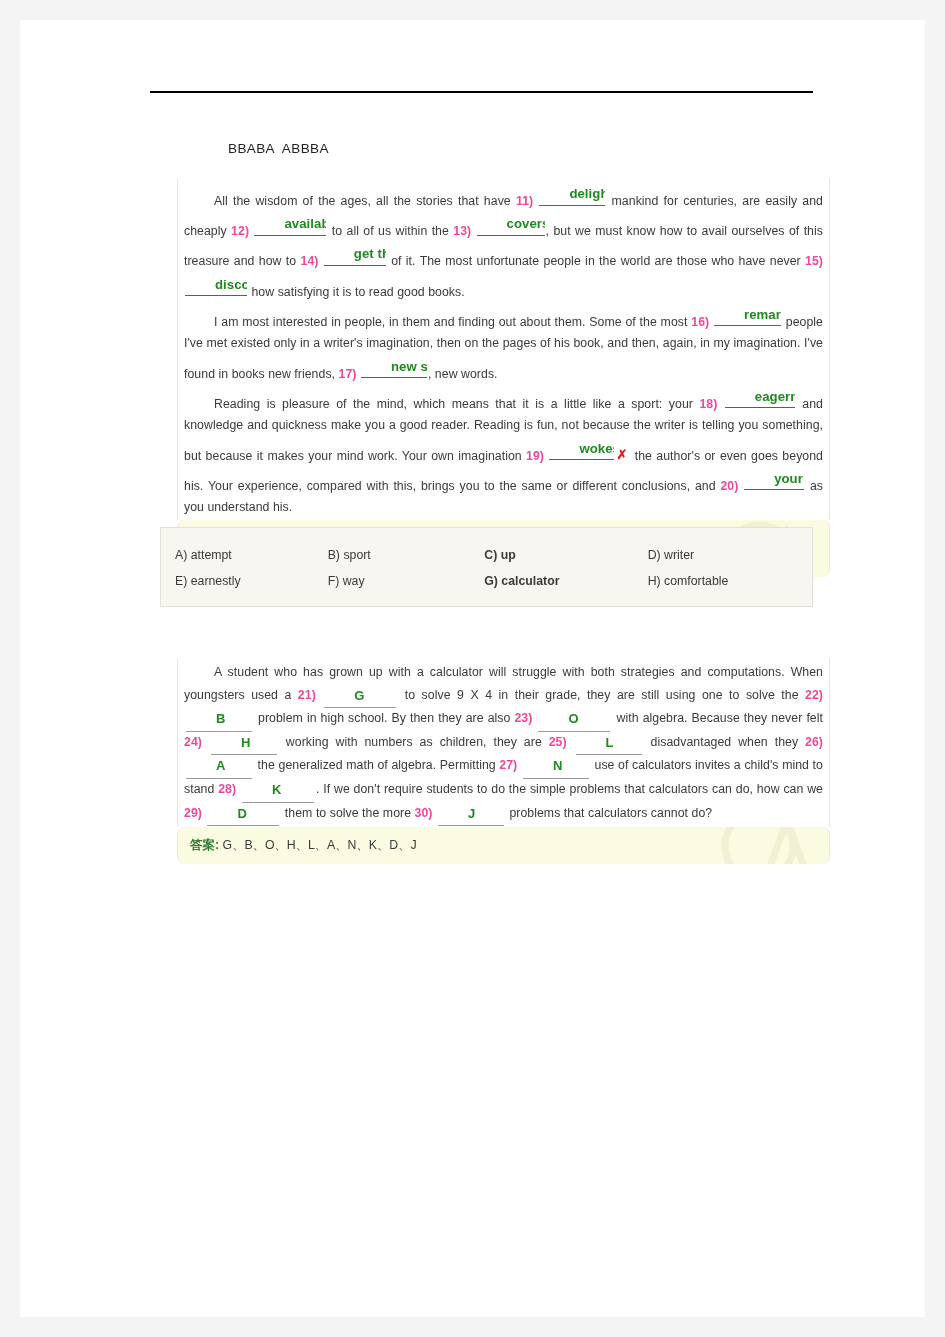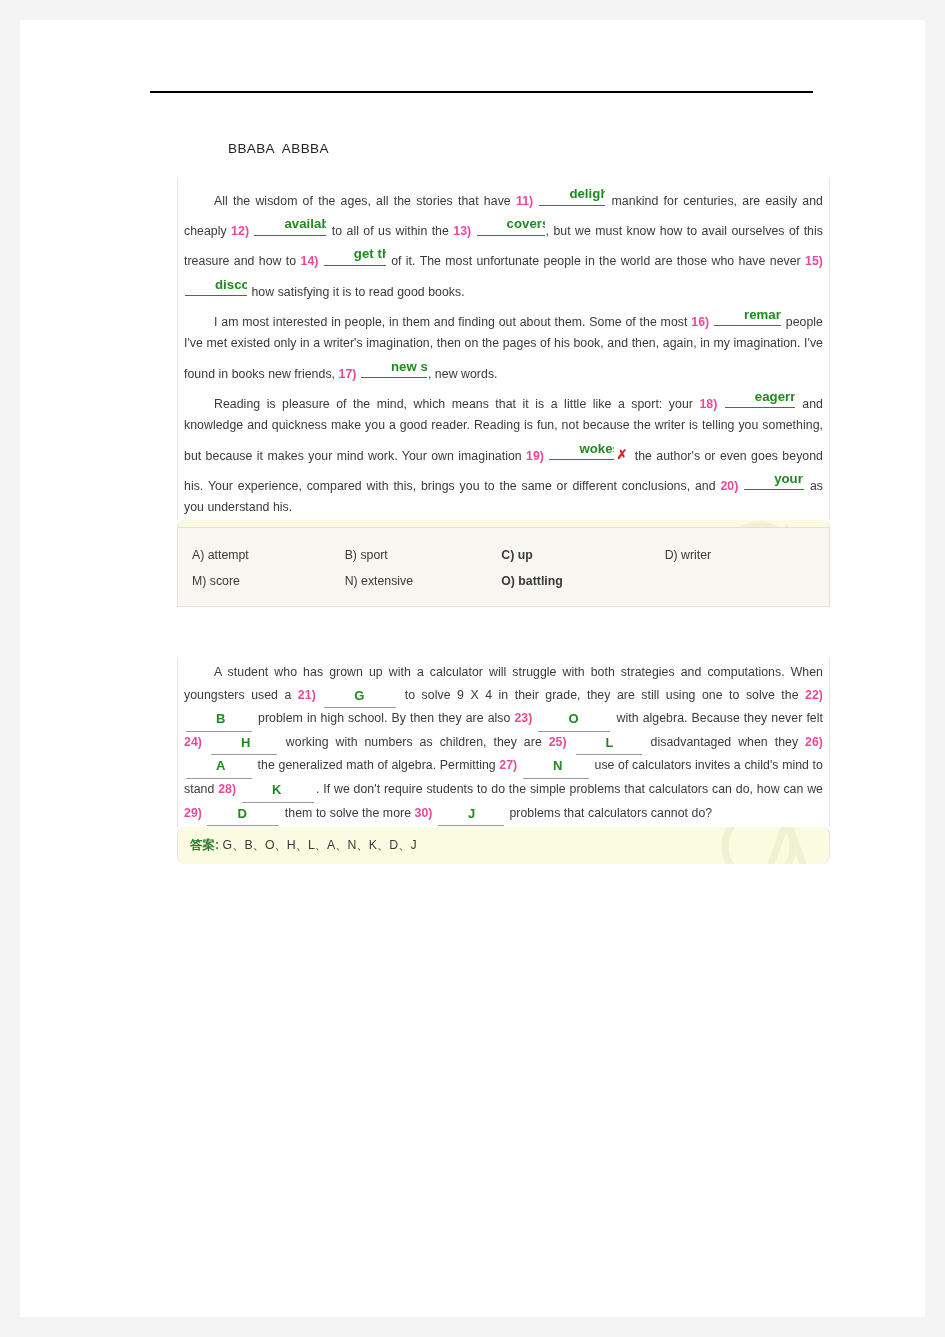--- a/index.html
+++ b/index.html
@@ -164,21 +164,21 @@
     width: 110px;
     height: 76px;
     pointer-events: none;
     opacity: 0.5;
   }
   .watermark svg { display: block; }
 
   
   .optbox {
     position: absolute;
-    left: 157px;
+    left: 140px;
     top: 507px;
     width: 653px;
     box-sizing: border-box;
     background: #f7f6f0;
     border: 1px solid #e3e1da;
     padding: 14px 12px 12px 0;
   }
   .optrow {
     display: flex;
     margin: 0;
@@ -228,24 +228,24 @@
     </div>
 
     <div class="optbox">
       <div class="optrow">
         <div class="optcell c1"><span>A)</span> <span>attempt</span></div>
         <div class="optcell c2"><span>B)</span> <span>sport</span></div>
         <div class="optcell c3"><span>C)</span> <span>up</span></div>
         <div class="optcell c4"><span>D)</span> <span>writer</span></div>
       </div>
       <div class="optrow">
-        <div class="optcell c1"><span>M)</span> <span>score</span></div>
-        <div class="optcell c2"><span>N)</span> <span>extensive</span></div>
-        <div class="optcell c3"><span>O)</span> <span>battling</span></div>
-        <div class="optcell c4"></div>
+        <div class="optcell c1"><span>E)</span> <span>earnestly</span></div>
+        <div class="optcell c2"><span>F)</span> <span>way</span></div>
+        <div class="optcell c3"><span>G)</span> <span>calculator</span></div>
+        <div class="optcell c4"><span>H)</span> <span>comfortable</span></div>
       </div>
     </div>
 
     <div class="content-col" style="top: 638px;">
 
       <div class="passage">
         <p><span>A student who has grown up with a calculator will struggle with both strategies and computations. When youngsters used a </span><span class="qnum">21)</span> <span class="blank w1"><span class="letter">G</span></span><span> to solve 9 X 4 in their grade, they are still using one to solve the </span><span class="qnum">22)</span> <span class="blank w2"><span class="letter">B</span></span><span> problem in high school. By then they are also </span><span class="qnum">23)</span> <span class="blank w1"><span class="letter">O</span></span><span> with algebra. Because they never felt </span><span class="qnum">24)</span> <span class="blank w2"><span class="letter">H</span></span><span> working with numbers as children, they are </span><span class="qnum">25)</span> <span class="blank w2"><span class="letter">L</span></span><span> disadvantaged when they </span><span class="qnum">26)</span> <span class="blank w2"><span class="letter">A</span></span><span> the generalized math of algebra. Permitting </span><span class="qnum">27)</span> <span class="blank w2"><span class="letter">N</span></span><span> use of calculators invites a child's mind to stand </span><span class="qnum">28)</span> <span class="blank w1"><span class="letter">K</span></span><span>. If we don't require students to do the simple problems that calculators can do, how can we </span><span class="qnum">29)</span> <span class="blank w1"><span class="letter">D</span></span><span> them to solve the more </span><span class="qnum">30)</span> <span class="blank w2"><span class="letter">J</span></span><span> problems that calculators cannot do?</span></p>
       </div>
 
       <div class="ansbox">

